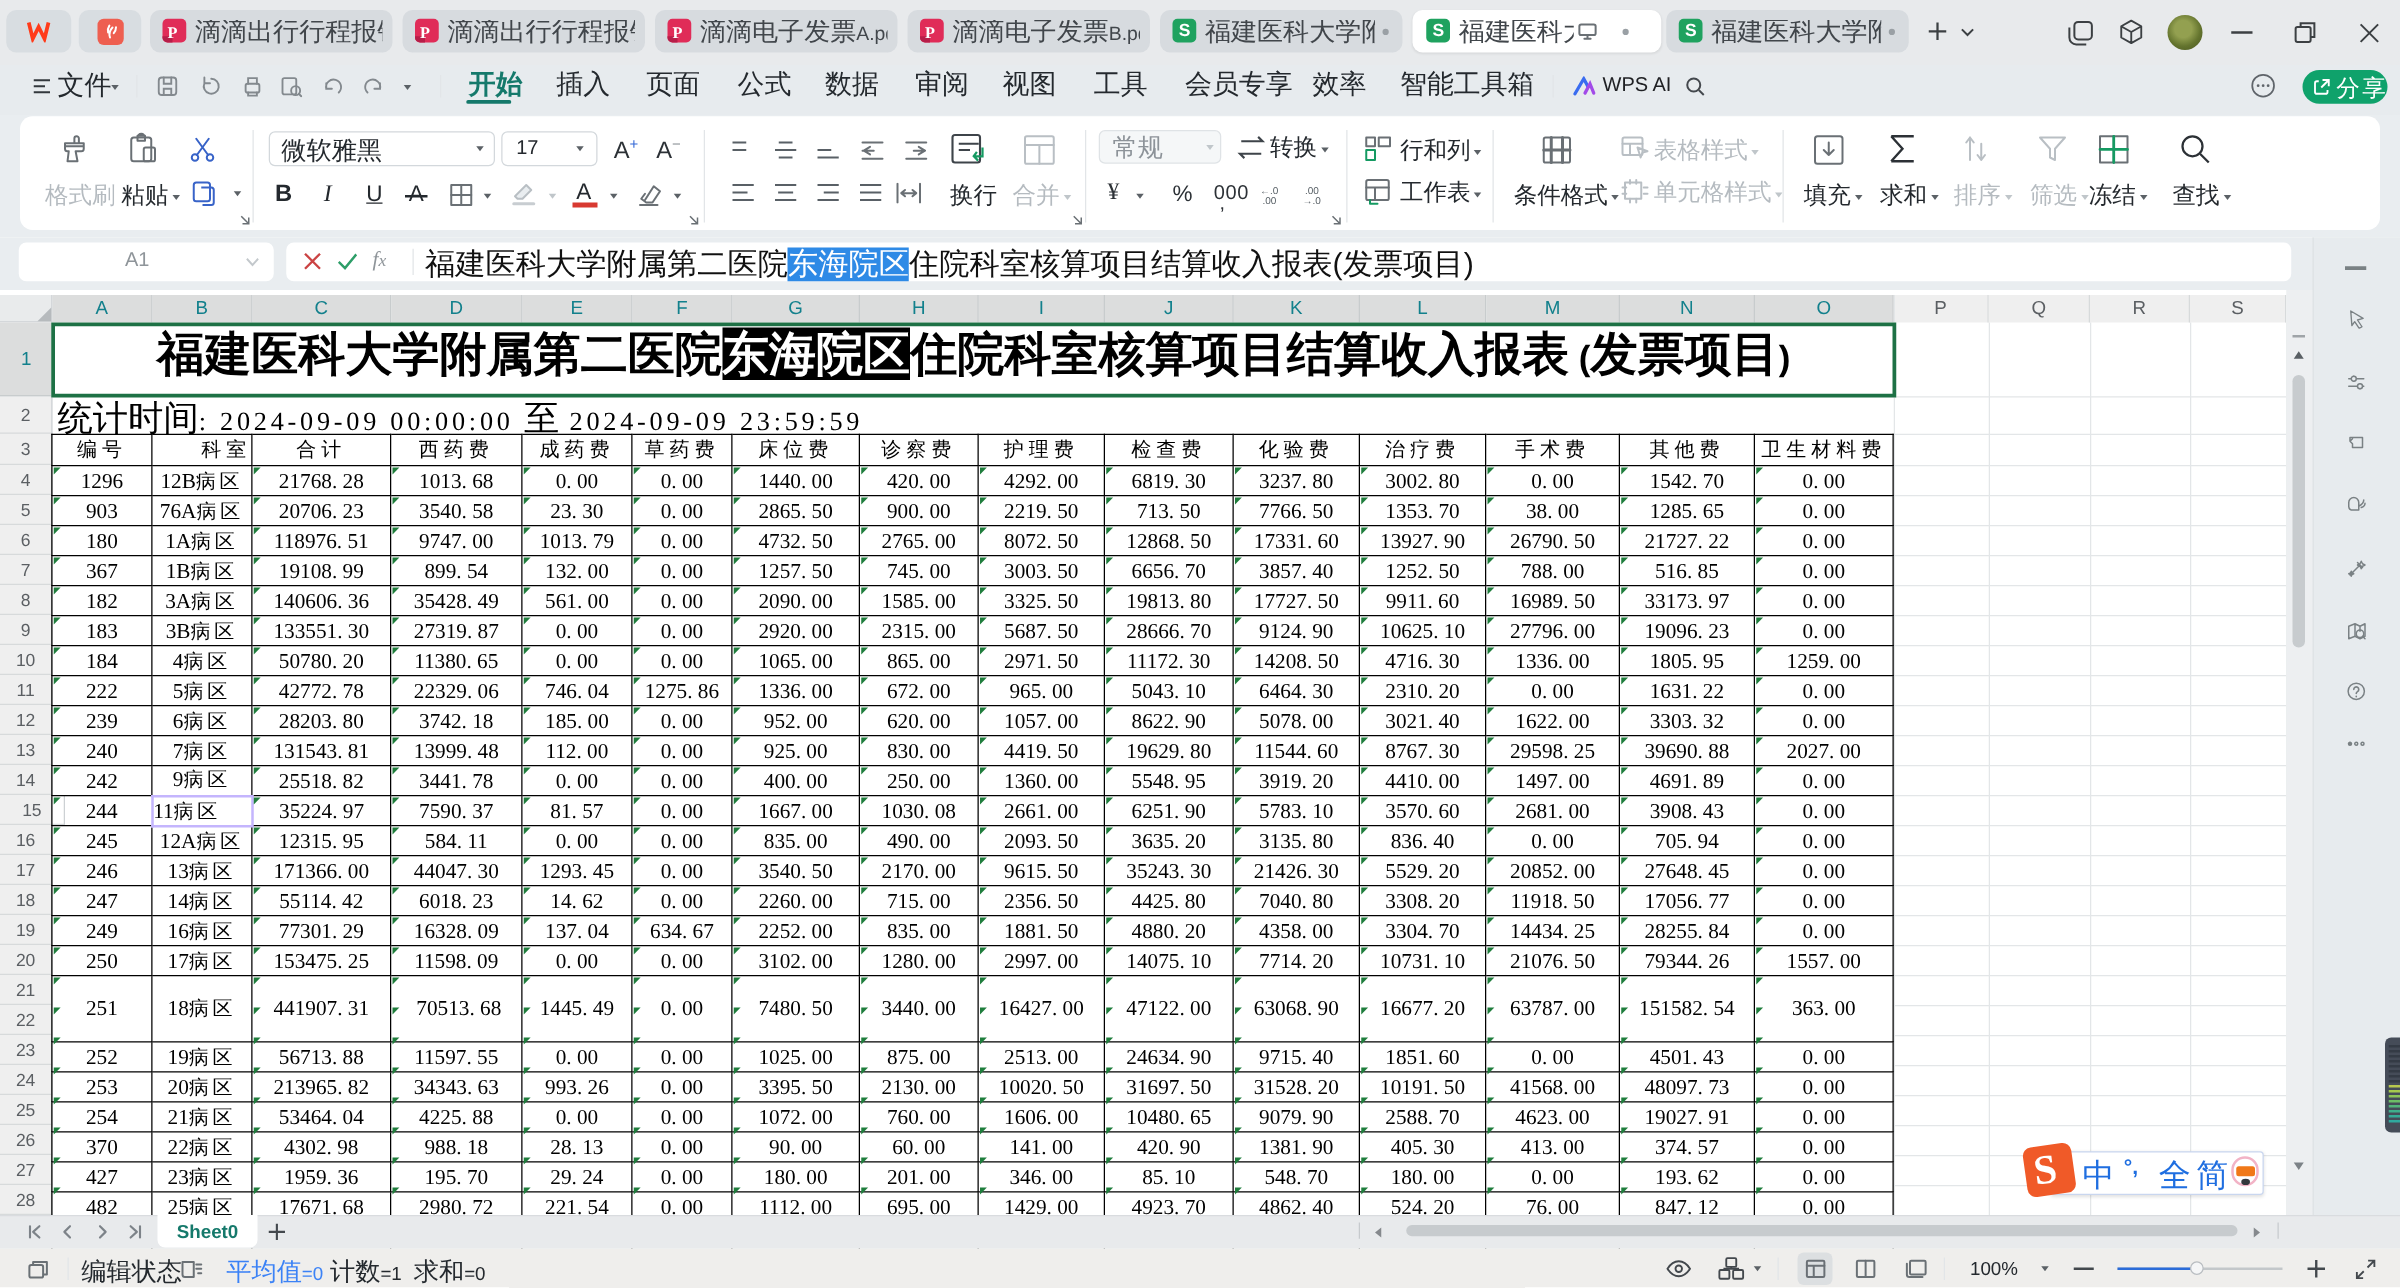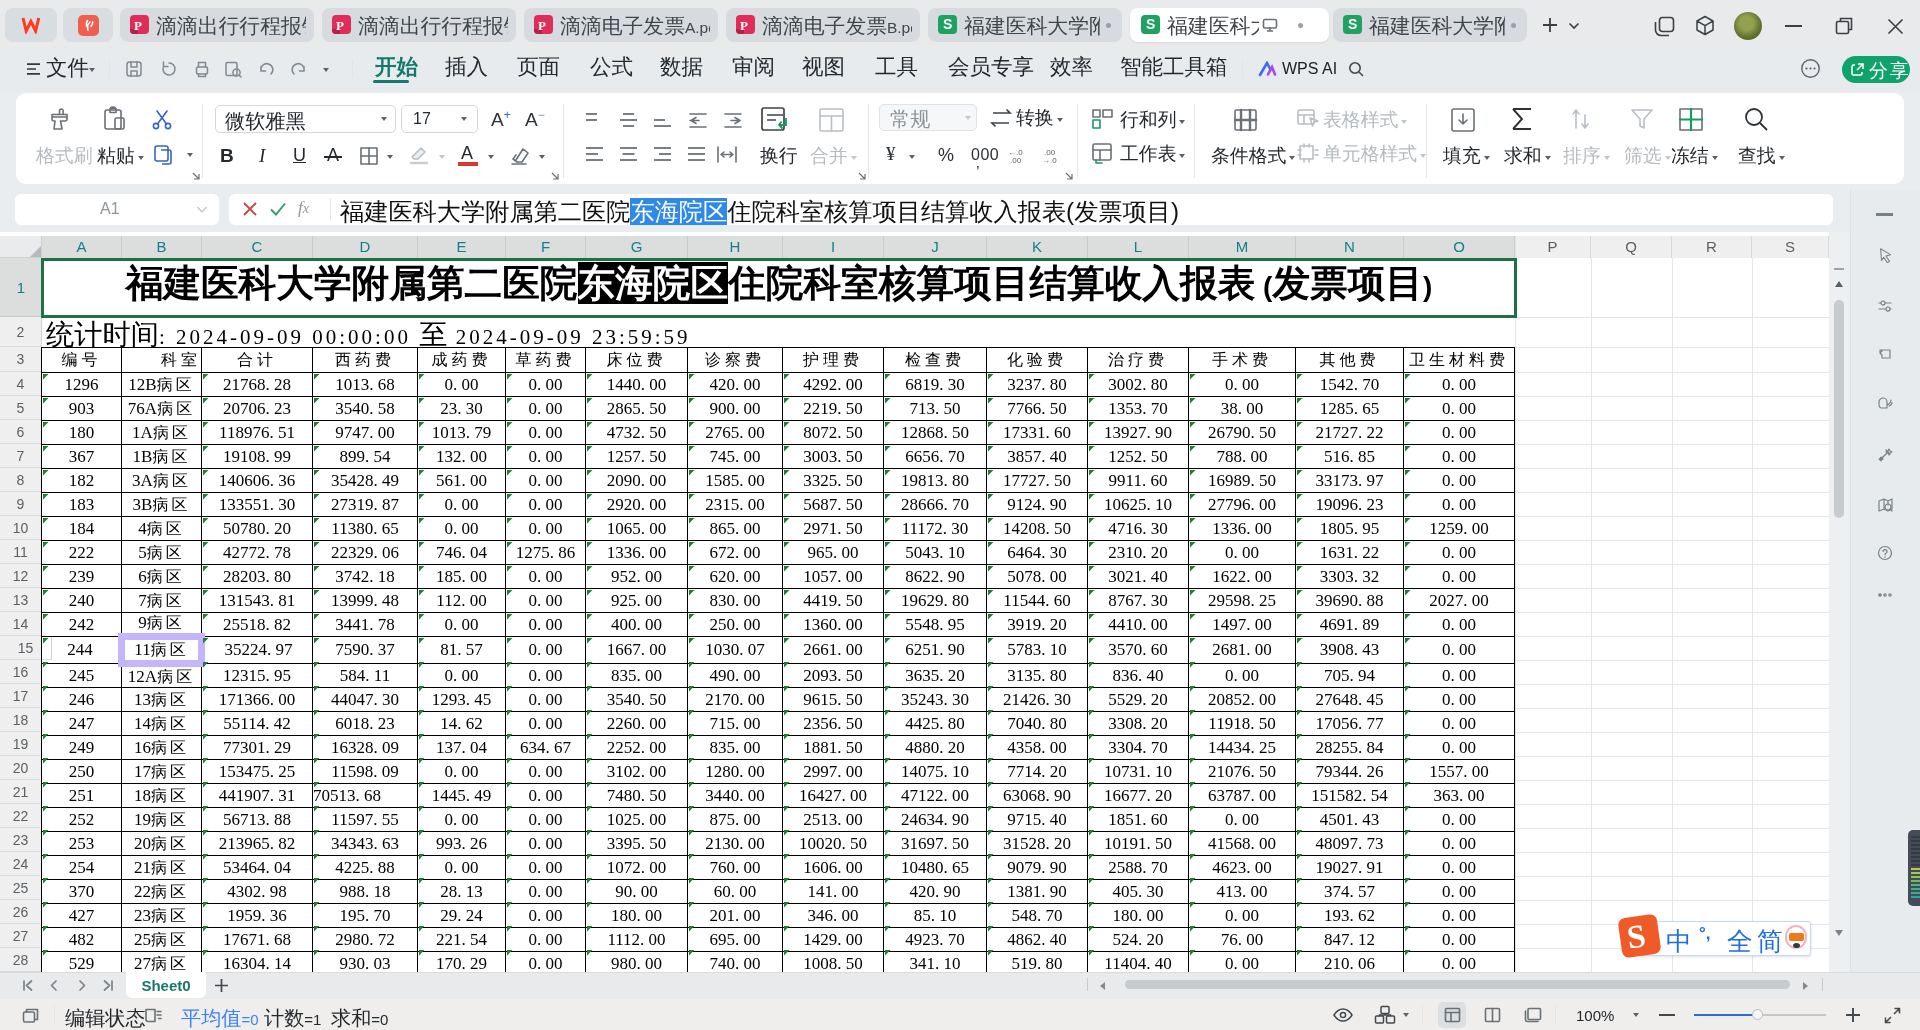--- a/index.html
+++ b/index.html
@@ -674,27 +674,27 @@
         <td style="border:1px solid #000;text-align:center;padding:0">1360. 00</td>
         <td style="border:1px solid #000;text-align:center;padding:0">5548. 95</td>
         <td style="border:1px solid #000;text-align:center;padding:0">3919. 20</td>
         <td style="border:1px solid #000;text-align:center;padding:0">4410. 00</td>
         <td style="border:1px solid #000;text-align:center;padding:0">1497. 00</td>
         <td style="border:1px solid #000;text-align:center;padding:0">4691. 89</td>
         <td style="border:1px solid #000;text-align:center;padding:0">0. 00</td>
       </tr>
       <tr style="height:24px">
         <td style="border:1px solid #000;text-align:center;padding:0">244</td>
-        <td style="border:7px solid #c4b5fd;text-align:center;padding:0">11<span class="cj" style="font-family:'Liberation Sans';letter-spacing:3px;font-size:16px">病区</span></td>
+        <td style="border:2px solid #c4b5fd;padding:0">11<span class="cj" style="font-family:'Liberation Sans';letter-spacing:3px;font-size:16px">病区</span></td>
         <td style="border:1px solid #000;text-align:center;padding:0">35224. 97</td>
         <td style="border:1px solid #000;text-align:center;padding:0">7590. 37</td>
         <td style="border:1px solid #000;text-align:center;padding:0">81. 57</td>
         <td style="border:1px solid #000;text-align:center;padding:0">0. 00</td>
         <td style="border:1px solid #000;text-align:center;padding:0">1667. 00</td>
-        <td style="border:1px solid #000;text-align:center;padding:0">1030. 07</td>
+        <td style="border:1px solid #000;text-align:center;padding:0">1030. 08</td>
         <td style="border:1px solid #000;text-align:center;padding:0">2661. 00</td>
         <td style="border:1px solid #000;text-align:center;padding:0">6251. 90</td>
         <td style="border:1px solid #000;text-align:center;padding:0">5783. 10</td>
         <td style="border:1px solid #000;text-align:center;padding:0">3570. 60</td>
         <td style="border:1px solid #000;text-align:center;padding:0">2681. 00</td>
         <td style="border:1px solid #000;text-align:center;padding:0">3908. 43</td>
         <td style="border:1px solid #000;text-align:center;padding:0">0. 00</td>
       </tr>
       <tr style="height:24px">
         <td style="border:1px solid #000;text-align:center;padding:0">245</td>
@@ -778,21 +778,21 @@
         <td style="border:1px solid #000;text-align:center;padding:0">7714. 20</td>
         <td style="border:1px solid #000;text-align:center;padding:0">10731. 10</td>
         <td style="border:1px solid #000;text-align:center;padding:0">21076. 50</td>
         <td style="border:1px solid #000;text-align:center;padding:0">79344. 26</td>
         <td style="border:1px solid #000;text-align:center;padding:0">1557. 00</td>
       </tr>
       <tr style="height:24px">
         <td style="border:1px solid #000;text-align:center;padding:0">251</td>
         <td style="border:1px solid #000;text-align:center;padding:0">18<span class="cj" style="font-family:'Liberation Sans';letter-spacing:3px;font-size:16px">病区</span></td>
         <td style="border:1px solid #000;text-align:center;padding:0">441907. 31</td>
-        <td style="border:1px solid #000;text-align:left;padding:0">70513. 68</td>
+        <td style="border:1px solid #000;text-align:right;padding:16px">70513. 68</td>
         <td style="border:1px solid #000;text-align:center;padding:0">1445. 49</td>
         <td style="border:1px solid #000;text-align:center;padding:0">0. 00</td>
         <td style="border:1px solid #000;text-align:center;padding:0">7480. 50</td>
         <td style="border:1px solid #000;text-align:center;padding:0">3440. 00</td>
         <td style="border:1px solid #000;text-align:center;padding:0">16427. 00</td>
         <td style="border:1px solid #000;text-align:center;padding:0">47122. 00</td>
         <td style="border:1px solid #000;text-align:center;padding:0">63068. 90</td>
         <td style="border:1px solid #000;text-align:center;padding:0">16677. 20</td>
         <td style="border:1px solid #000;text-align:center;padding:0">63787. 00</td>
         <td style="border:1px solid #000;text-align:center;padding:0">151582. 54</td>

